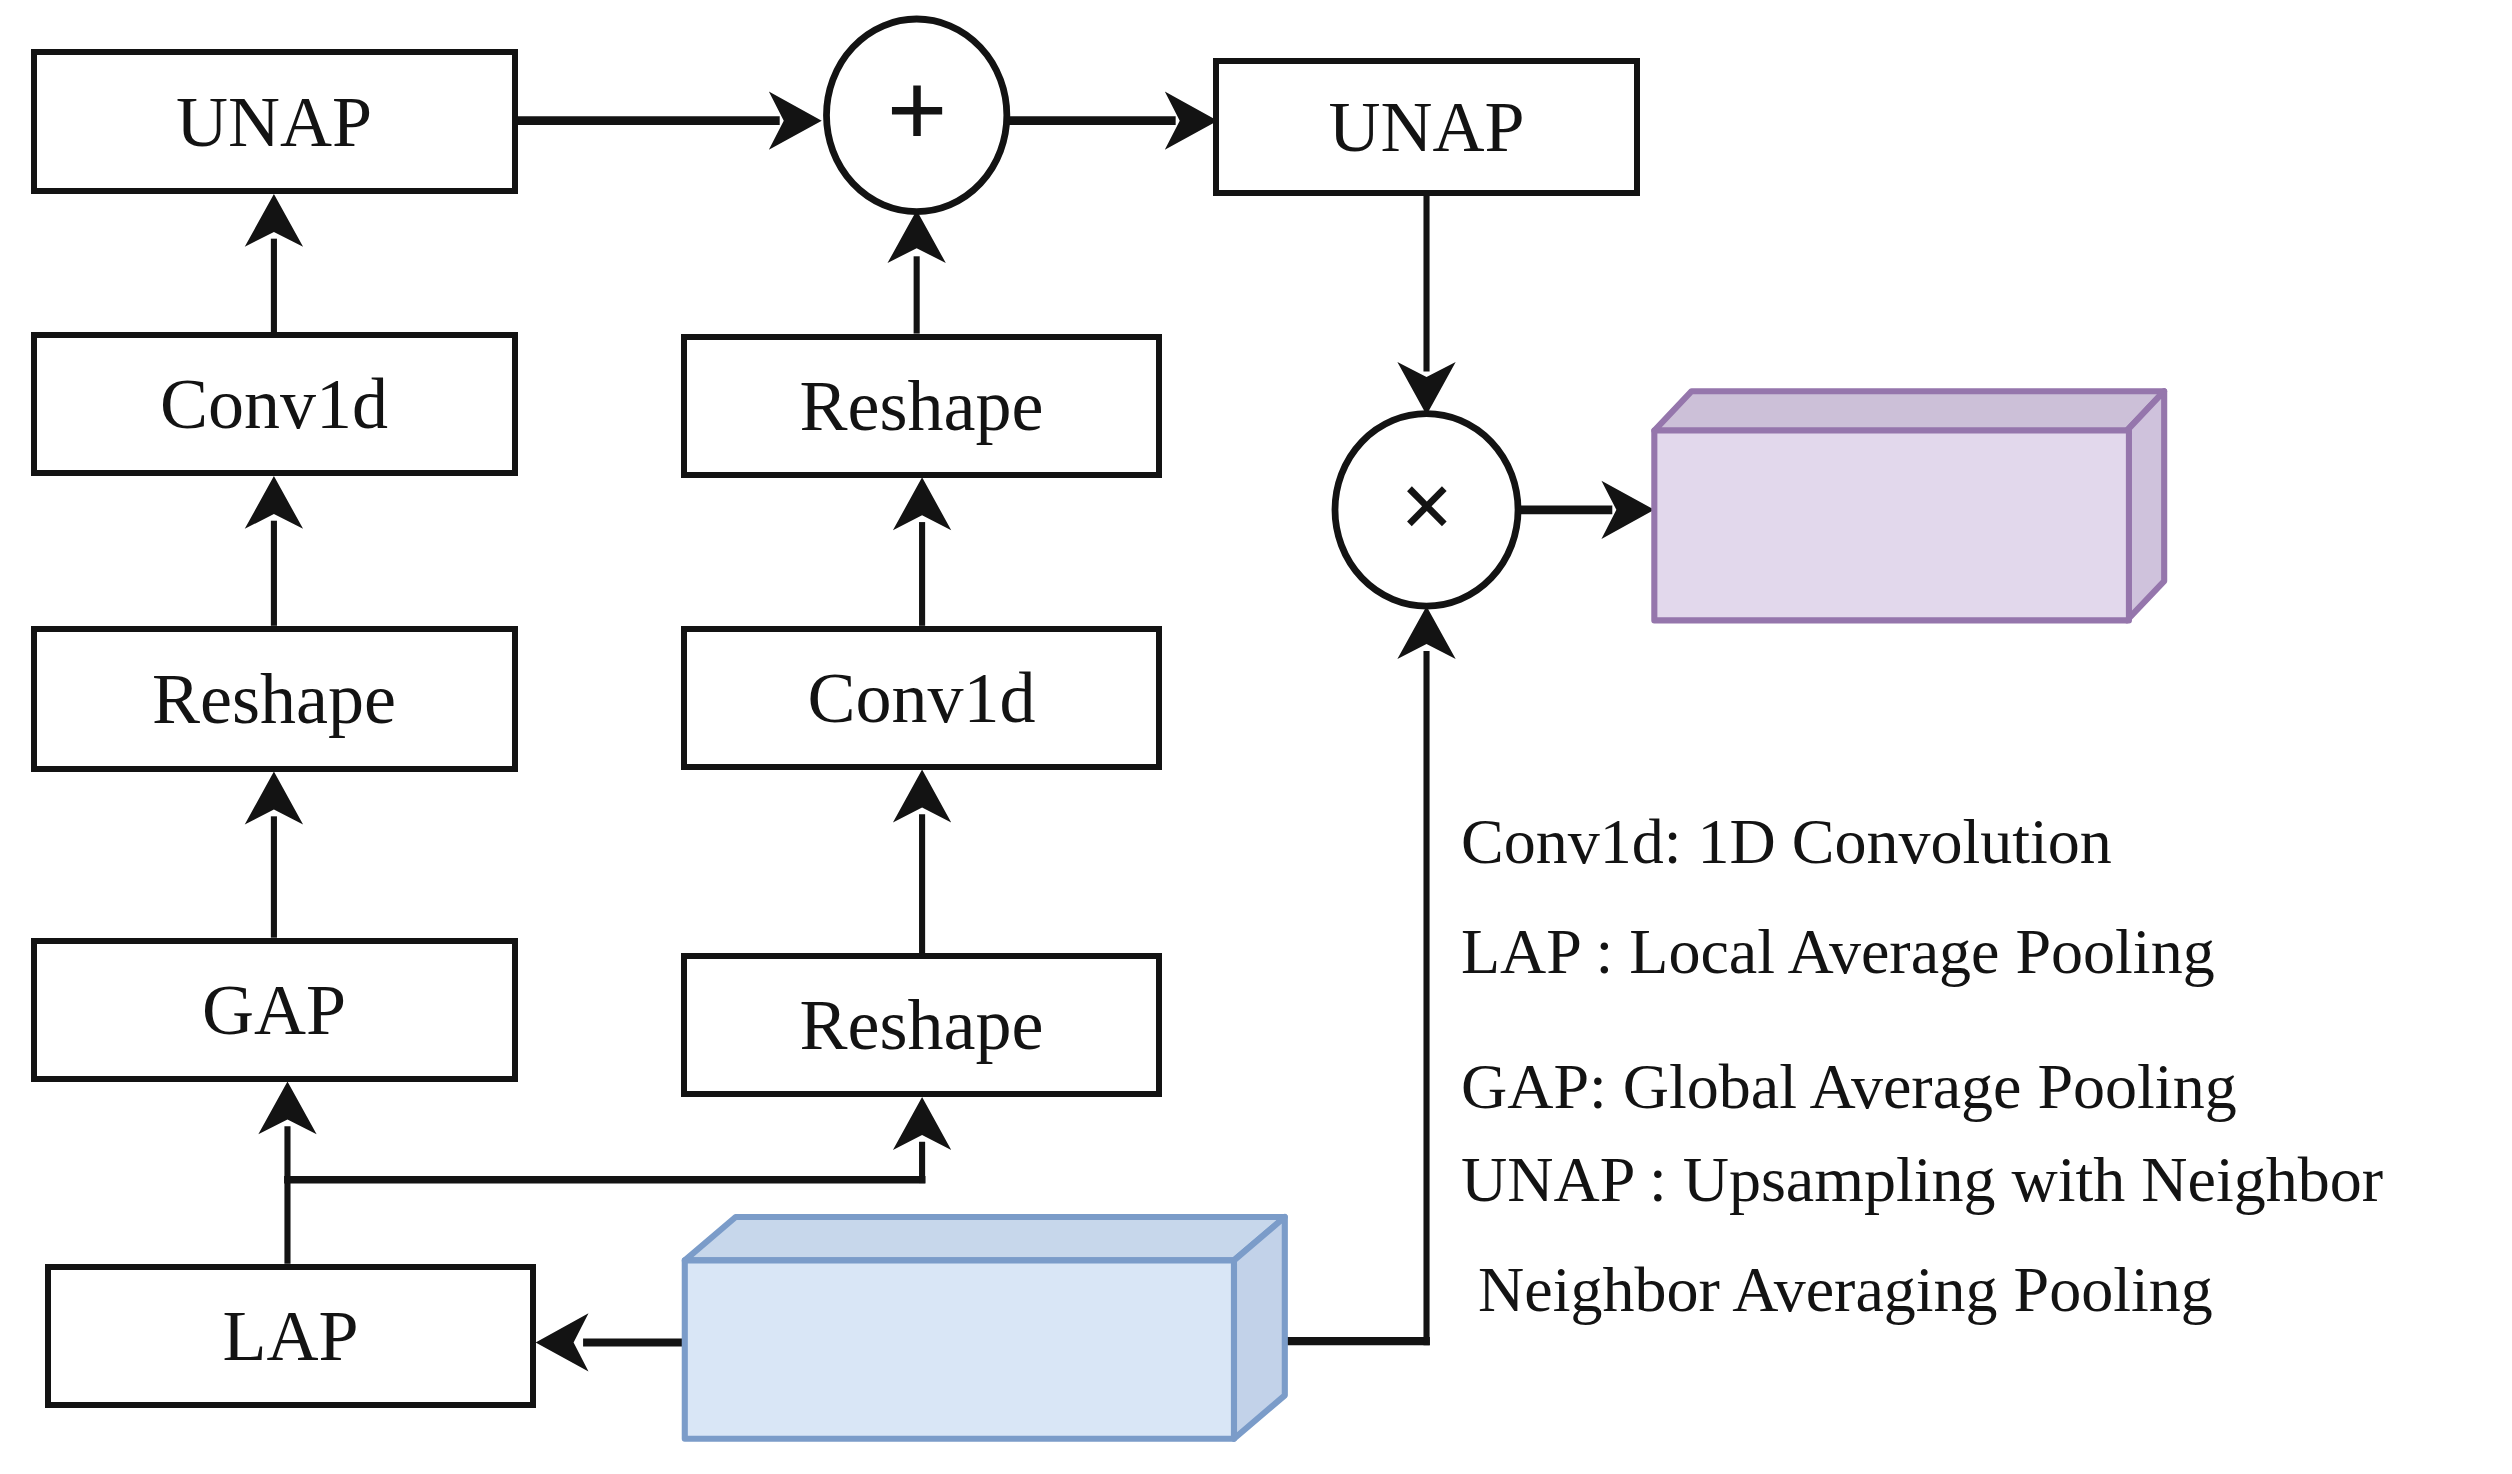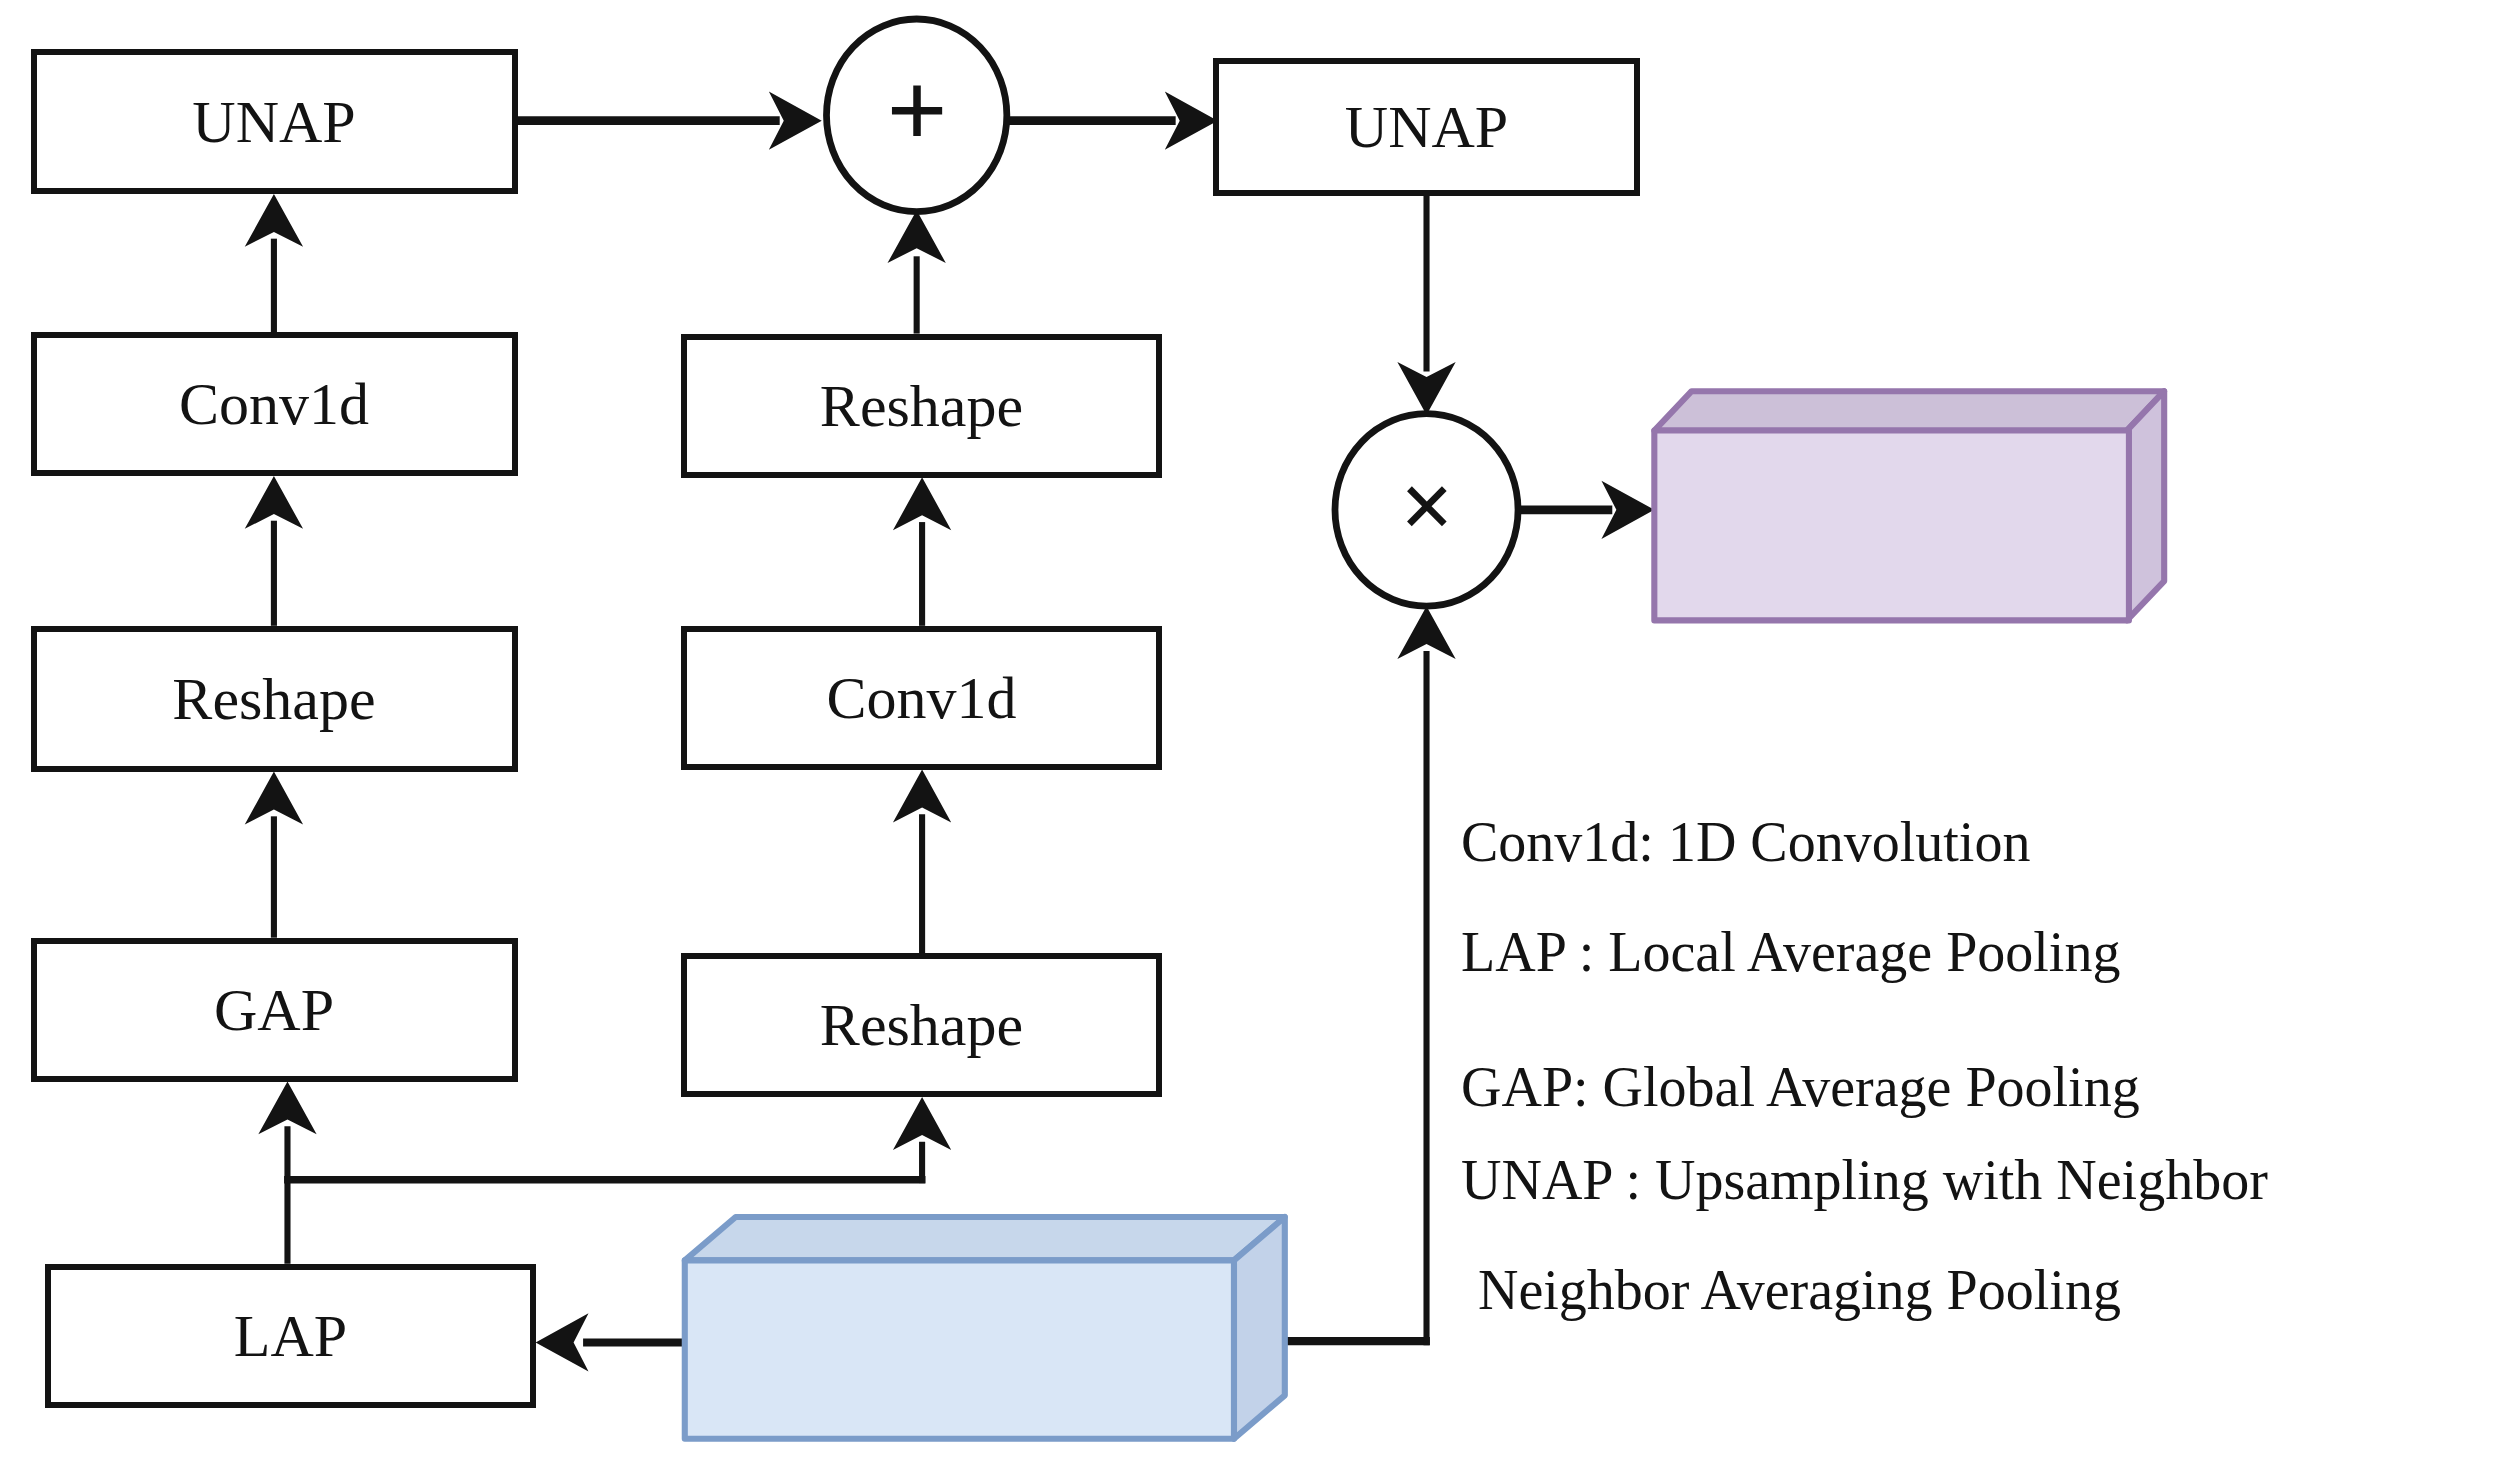--- a/index.html
+++ b/index.html
@@ -15,25 +15,25 @@
   .conn{stroke:var(--line);fill:none;}
   .head{fill:var(--line);stroke:none;}
   .node-circle{fill:#ffffff;stroke:var(--line);stroke-width:10;}
   .in-face{fill:var(--input_front);stroke:var(--input_border);stroke-width:9;stroke-linejoin:round;}
   .in-top{fill:var(--input_top);stroke:var(--input_border);stroke-width:9;stroke-linejoin:round;}
   .in-side{fill:var(--input_side);stroke:var(--input_border);stroke-width:9;stroke-linejoin:round;}
   .out-face{fill:var(--output_front);stroke:var(--output_border);stroke-width:9;stroke-linejoin:round;}
   .out-top{fill:var(--output_top);stroke:var(--output_border);stroke-width:9;stroke-linejoin:round;}
   .out-side{fill:var(--output_side);stroke:var(--output_border);stroke-width:9;stroke-linejoin:round;}
   .box{position:absolute;box-sizing:border-box;background:#ffffff;border:6.8px solid var(--line);
-       display:flex;align-items:center;justify-content:center;font-size:60px;line-height:1;
+       display:flex;align-items:center;justify-content:center;font-size:72px;line-height:1;
        white-space:nowrap;}
   .opsym{position:absolute;transform:translate(-50%,-54%);font-weight:700;line-height:1;}
   .iotext{position:absolute;transform:translate(-50%,-52%);font-size:100px;line-height:1;}
-  .legend-line{position:absolute;height:84px;line-height:84px;font-size:56px;white-space:nowrap;}
+  .legend-line{position:absolute;height:84px;line-height:84px;font-size:64px;white-space:nowrap;}
 </style>
 </head>
 <body>
 
 <div id="stage">
 
   <svg viewBox="0 0 3705 2174" width="2512" height="1474">
 
     <line class="conn" x1="763" y1="178" x2="1150" y2="178" stroke-width="13"></line>
     <polygon class="head" points="1212,178 1134,135 1156,178 1134,221"></polygon>

